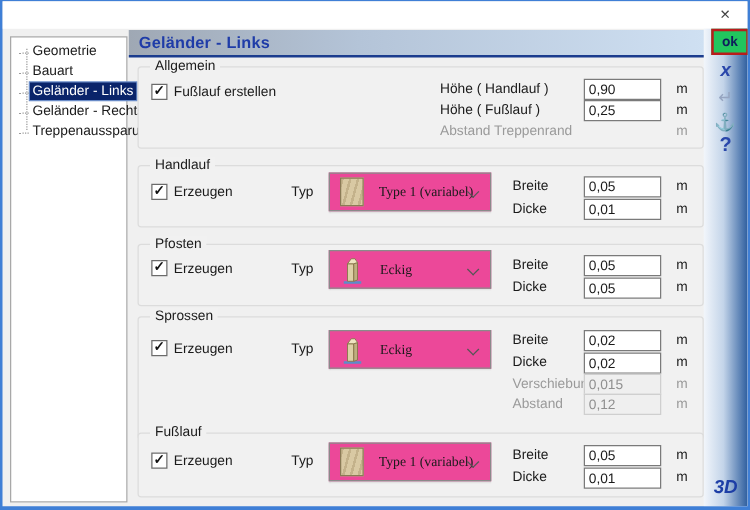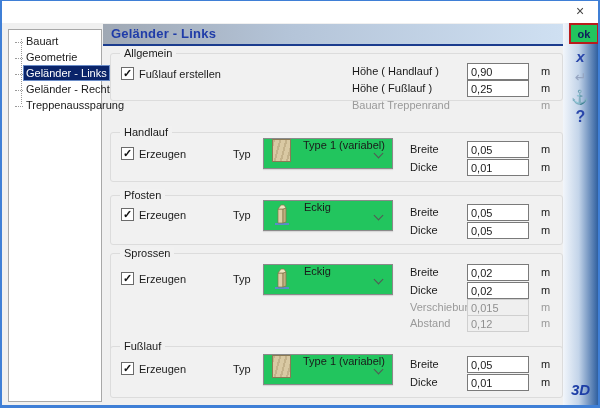--- a/index.html
+++ b/index.html
@@ -41,22 +41,22 @@
   .groupbox{position:absolute;left:108px;width:453px;box-sizing:border-box;
     border:1px solid #dcdcdc;border-radius:3px;background:#f1f1f1;}
   .legend{position:absolute;top:-7px;left:9px;padding:0 4px;background:#f1f1f1;font-size:11px;color:#1a1a1a;line-height:13px;}
   
   .cb-row{position:absolute;left:10px;display:flex;align-items:center;cursor:default;}
   .cb{display:inline-block;width:13px;height:13px;box-sizing:border-box;background:#fff;border:1px solid #6b6b6b;text-align:center;}
   .check{display:block;font-size:11px;line-height:11px;color:#111;font-weight:bold;margin-top:0px;}
   .cb-label{margin-left:5px;font-size:11px;color:#1a1a1a;white-space:nowrap;}
   
   .typ-label{position:absolute;left:122px;font-size:11px;color:#1a1a1a;}
-  .dropdown{position:absolute;left:152px;width:130px;height:31px;box-sizing:border-box;background:#22c55e;
-    border:1px solid #8a8a8a;display:flex;cursor:default;box-shadow:0 1px 1px rgba(0,0,0,0.10);}
+  .dropdown{position:absolute;left:152px;width:130px;height:31px;box-sizing:border-box;background:#ec4899;
+    border:1px solid #8a8a8a;display:flex;align-items:center;cursor:default;box-shadow:0 1px 1px rgba(0,0,0,0.10);font-family:Liberation Serif, serif;}
   .dd-text{margin-left:12px;font-size:11px;color:#1a1a1a;white-space:nowrap;}
   .chev{position:absolute;right:10px;top:11px;width:6px;height:6px;border-right:1.4px solid #555;border-bottom:1.4px solid #555;transform:rotate(45deg);}
   .wood-icon{display:inline-block;margin-left:8px;width:19px;height:23px;box-sizing:border-box;
     background:#d9c9a3 repeating-linear-gradient(105deg,rgba(140,118,76,0.28) 0 2px,rgba(0,0,0,0) 2px 6px);
     border:1px solid #8a7a55;}
   .post-icon{margin-left:8px;}
   
   .frow{position:absolute;left:2px;width:100%;height:17px;}
   .flabel{position:absolute;left:297px;top:2px;font-size:11px;color:#1a1a1a;white-space:nowrap;}
   .allgemein .flabel{left:239px;}
@@ -72,24 +72,24 @@
 <div class="window">
 
   <div class="titlebar">
     <span class="close-btn">×</span>
   </div>
 
   <div class="sidebar">
     <div class="tree">
       <div class="tree-vline"></div>
       <div class="tree-item">
+        <span class="lbl">Geometrie</span>
+      </div>
+      <div class="tree-item">
         <span class="lbl">Bauart</span>
-      </div>
-      <div class="tree-item">
-        <span class="lbl">Geometrie</span>
       </div>
       <div class="tree-item selected">
         <span class="lbl">Geländer - Links</span>
       </div>
       <div class="tree-item">
         <span class="lbl">Geländer - Rechts</span>
       </div>
       <div class="tree-item">
         <span class="lbl">Treppenaussparung</span>
       </div>
@@ -102,40 +102,40 @@
   <div class="header-underline"></div>
 
   <div class="strip"></div>
   <div class="ok-btn">ok</div>
   <div class="strip-icon icon-x">x</div>
   <div class="strip-icon icon-enter">↵</div>
   <div class="strip-icon icon-anchor">⚓</div>
   <div class="strip-icon icon-help">?</div>
   <div class="btn-3d">3D</div>
 
-  <div class="groupbox allgemein" style="top:52px;height:48px;">
+  <div class="groupbox allgemein" style="top:52px;height:66px;">
     <span class="legend">Allgemein</span>
     <label class="cb-row" style="top:13px;">
       <span class="cb">
           <span class="check">✓</span>
         </span>
       <span class="cb-label">Fußlauf erstellen</span>
     </label>
     <div class="frow" style="top:9px;">
       <span class="flabel">Höhe ( Handlauf )</span>
       <input class="fin" value="0,90" style="">
       <span class="funit">m</span>
     </div>
     <div class="frow" style="top:26px;">
       <span class="flabel">Höhe ( Fußlauf )</span>
       <input class="fin" value="0,25" style="">
       <span class="funit">m</span>
     </div>
     <div class="frow disabled" style="top:43px;">
-      <span class="flabel">Bauart Treppenrand</span>
+      <span class="flabel">Abstand Treppenrand</span>
       <span class="funit">m</span>
     </div>
   </div>
 
   <div class="groupbox" style="top:131px;height:50px;">
     <span class="legend">Handlauf</span>
     <label class="cb-row" style="top:14px;">
       <span class="cb">
           <span class="check">✓</span>
         </span>

